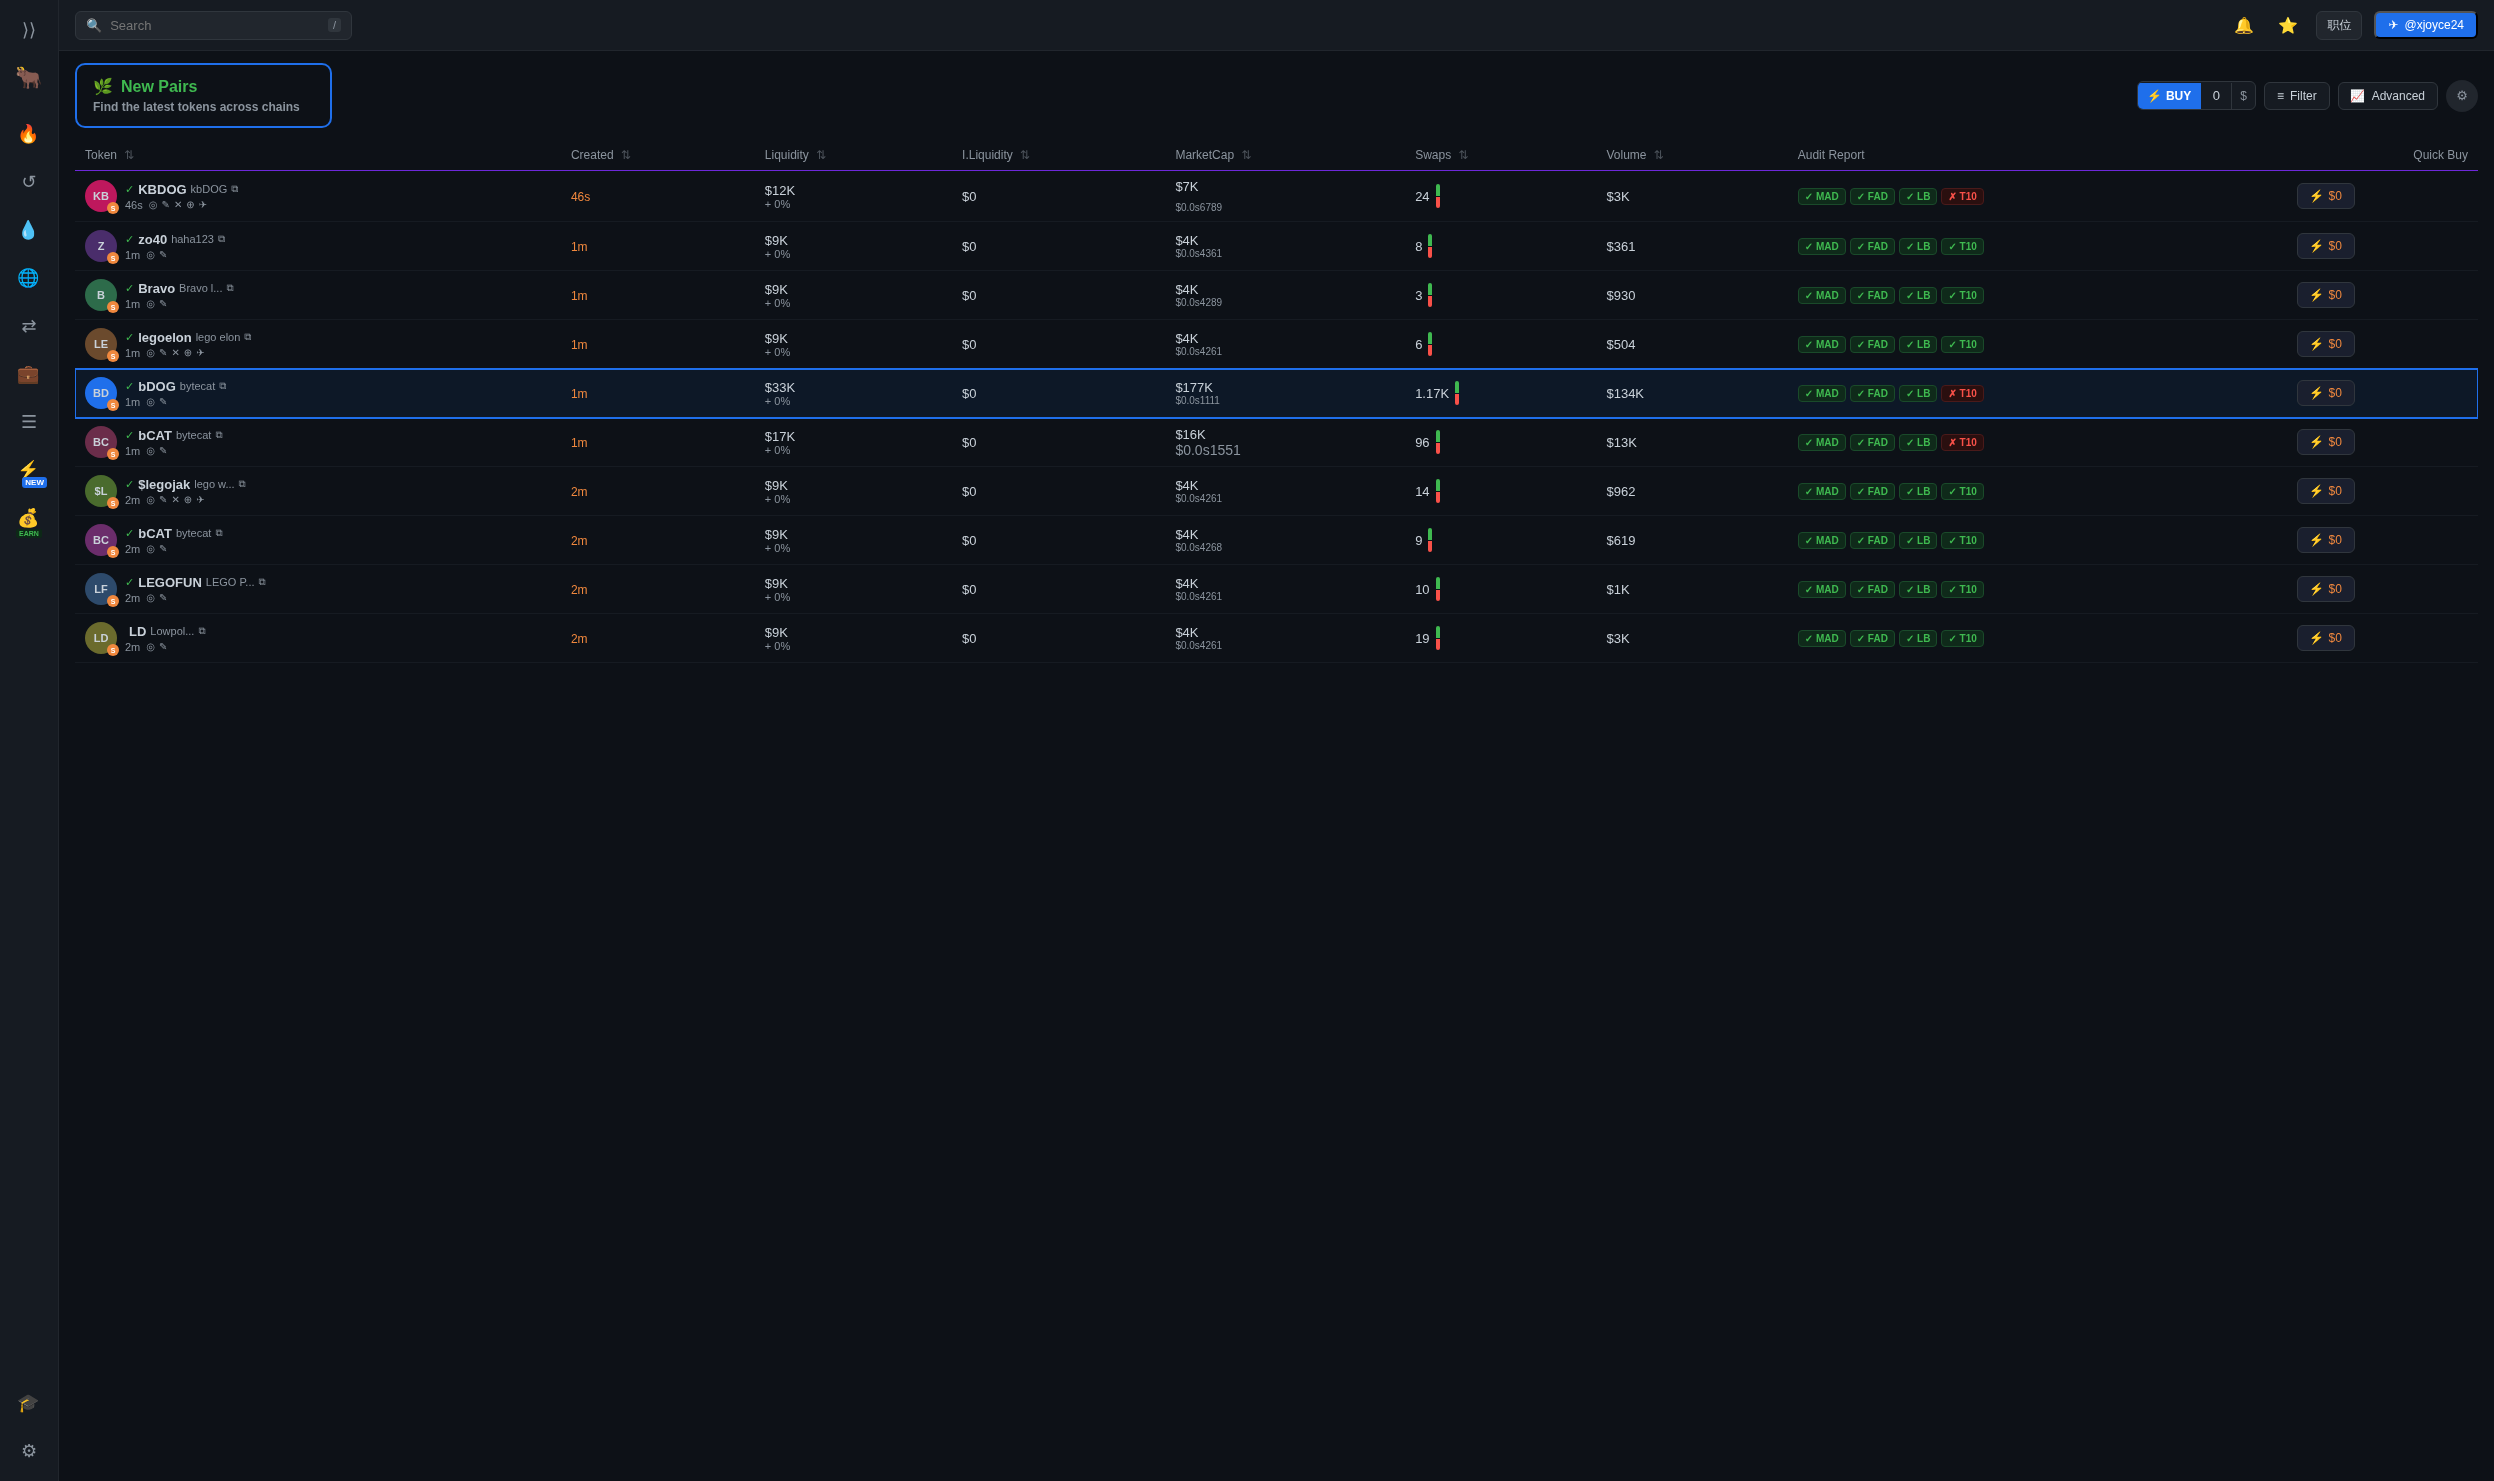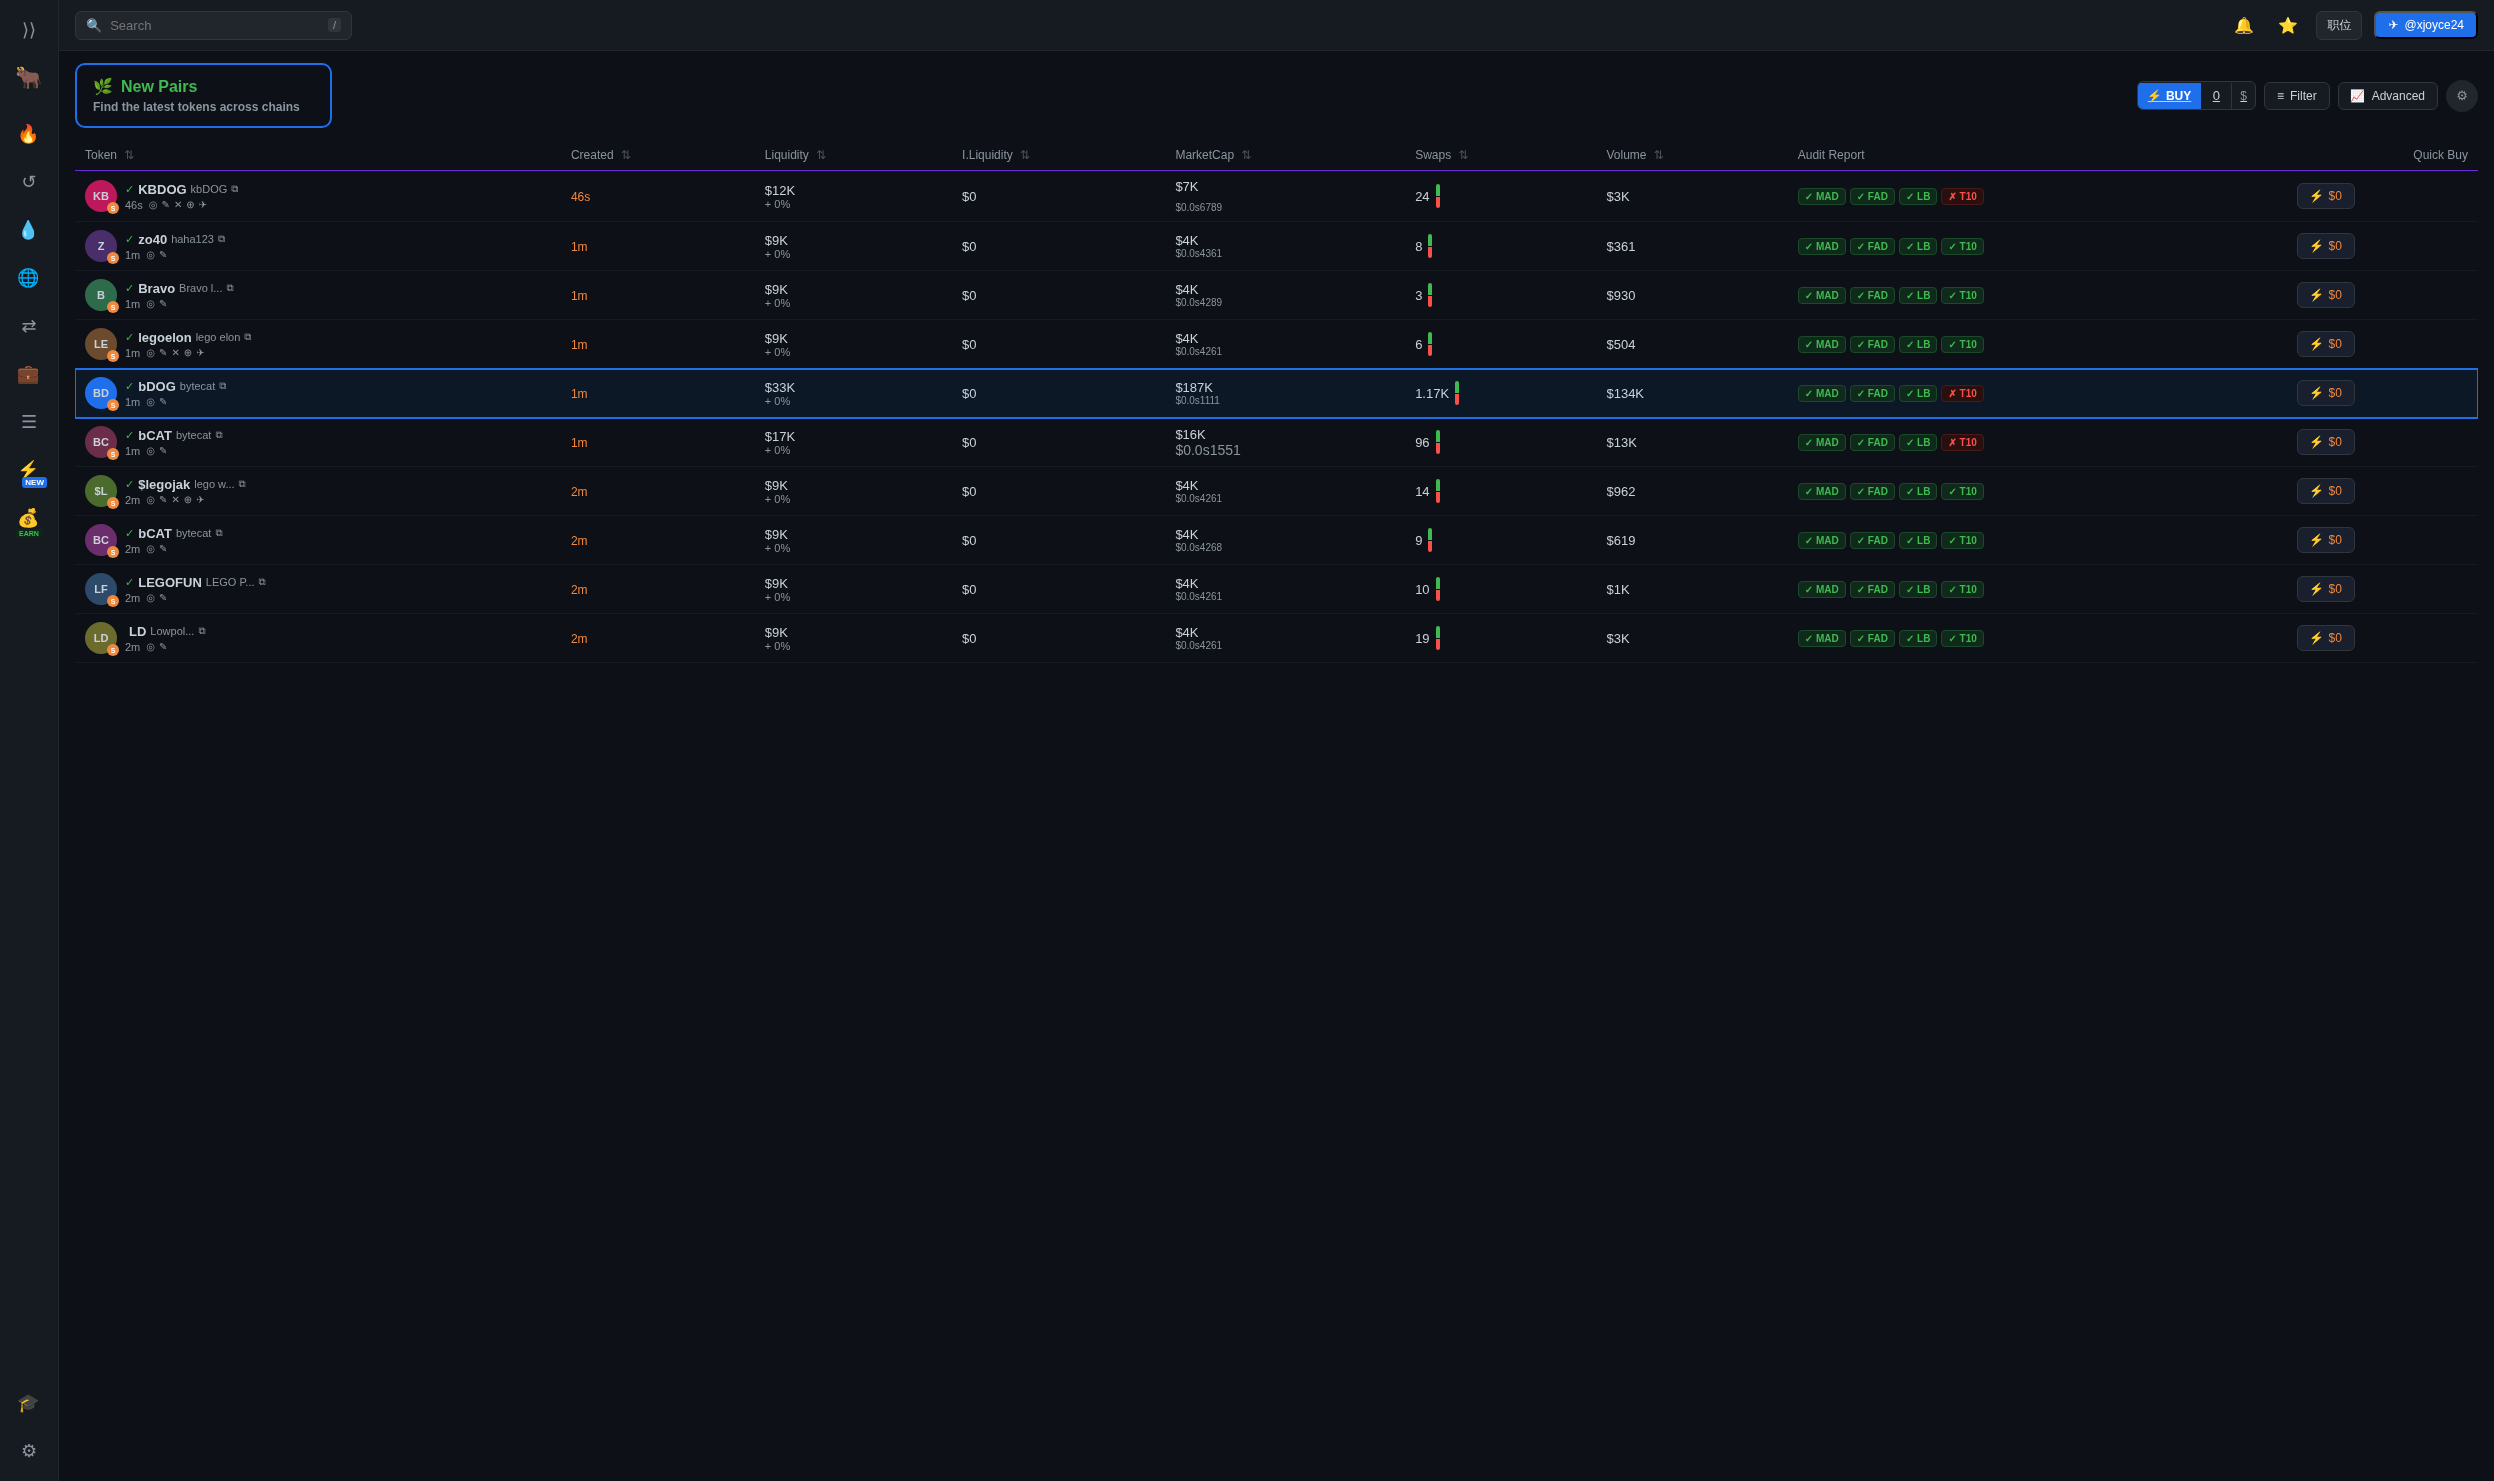--- a/index.html
+++ b/index.html
@@ -189,21 +189,20 @@
       align-items: center;
       gap: 8px;
     }
     .buy-control {
       display: flex;
       align-items: center;
       background: #161b22;
       border: 1px solid #30363d;
       border-radius: 6px;
       overflow: hidden;
-      text-decoration: underline;
     }
     .buy-label {
       background: #1f6feb;
       color: white;
       padding: 6px 10px;
       font-size: 12px;
       font-weight: bold;
       display: flex;
       align-items: center;
       gap: 4px;
@@ -805,21 +804,21 @@
       <span class="created-cell">1m</span>
     </td>
     <td class="col-liq">
       <div class="value-main">$33K</div>
       <div class="value-sub zero">+ 0%</div>
     </td>
     <td class="col-iliq">
       <div class="value-main">$0</div>
     </td>
     <td class="col-mcap">
-      <div class="value-main">$187K</div>
+      <div class="value-main">$177K</div>
       <div class="value-sub" style="color:#8b949e;font-size:10px;">$0.0s1111</div>
     </td>
     <td class="col-swaps">
       <div class="swaps-cell">
         <span class="value-main">1.17K</span>
         <div class="swap-bar">
           <div class="bar-buy"></div>
           <div class="bar-sell"></div>
         </div>
       </div>

